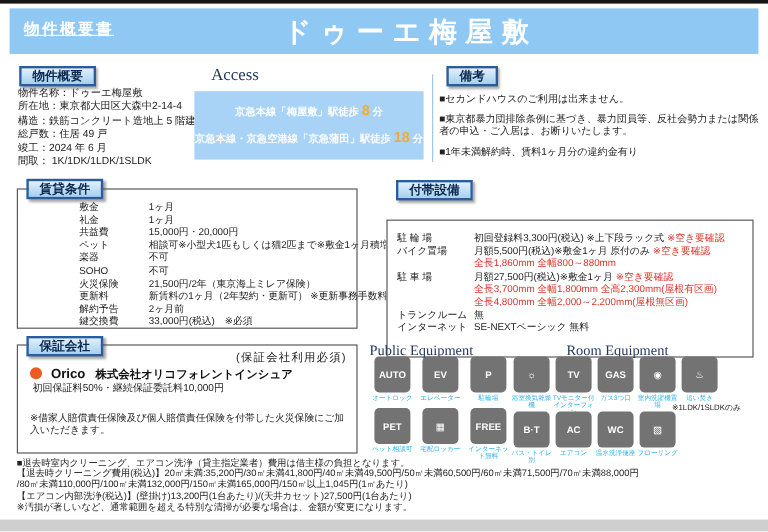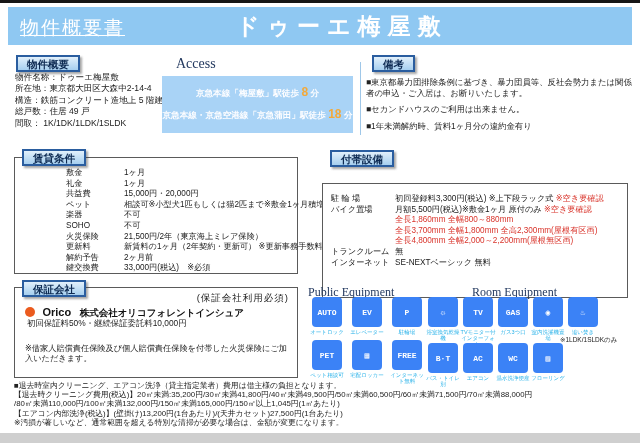--- a/index.html
+++ b/index.html
@@ -3,21 +3,21 @@
 <meta charset="utf-8">
 <style>
   * { margin:0; padding:0; box-sizing:border-box; }
   html,body { background:#e9e9e9; }
   body { font-family:"Liberation Sans","DejaVu Sans",sans-serif; }
   .page { position:relative; width:640px; height:443px; background:#ffffff; overflow:hidden; }
   .top-strip { position:absolute; left:0; top:0; width:640px; height:3px; background:#161616; }
   .bottom-strip { position:absolute; left:0; top:433px; width:640px; height:10px; background:#cfcfcf; }
 
   .header-bar { position:absolute; left:8px; top:7px; width:624px; height:38px; background:#8fc8f2; }
-  .doc-label { position:absolute; left:12px; top:8px; font-size:19px; font-weight:normal; color:#ffffff; text-decoration:underline; letter-spacing:2px; }
+  .doc-label { position:absolute; left:12px; top:8px; font-size:13px; font-weight:bold; color:#ffffff; text-decoration:underline; letter-spacing:2px; }
   .main-title { position:absolute; left:228px; top:4px; font-size:23px; font-weight:bold; color:#ffffff; letter-spacing:7px; }
 
   .chip { position:absolute; display:inline-block; background:linear-gradient(#e2f0fb,#a6cfef); border:2px solid #2a5d9f; padding:0 9px; height:17px; line-height:14px; font-weight:bold; font-size:10.5px; color:#0d2a52; box-shadow:2px 2px 2px rgba(60,60,60,.45); z-index:3; white-space:nowrap; }
 
   .overview-lines { position:absolute; left:15px; top:72px; width:150px; font-size:8.6px; line-height:11.4px; color:#222; white-space:nowrap; }
 
   .serif-title { position:absolute; font-family:"Liberation Serif","DejaVu Serif",serif; color:#23395f; }
   .access-title { left:176px; top:56px; font-size:14px; }
   .access-box { position:absolute; left:162px; top:76px; width:191px; height:57px; background:#a9d3f6; }
   .access-line { position:absolute; width:100%; text-align:center; color:#fdfdff; font-weight:bold; font-size:8.6px; white-space:nowrap; }
@@ -45,21 +45,21 @@
   .guar-required { position:absolute; right:8px; top:4px; font-size:9.5px; color:#222; letter-spacing:1px; }
   .guar-brand-line { position:absolute; left:10px; top:14px; white-space:nowrap; }
   .orico-dot { display:inline-block; width:10px; height:10px; border-radius:50%; background:#eb5b1e; vertical-align:-1px; margin-right:3px; }
   .orico-name { font-size:11px; font-weight:bold; color:#111; margin-right:4px; }
   .guar-company { font-size:9.5px; font-weight:bold; color:#111; }
   .guar-fee { position:absolute; left:12px; top:30px; font-size:8.4px; color:#222; }
   .guar-note { position:absolute; left:10px; top:56px; width:262px; font-size:8.2px; line-height:10px; color:#222; }
 
   .pub-title { left:308px; top:285px; font-size:12px; }
   .room-title { left:424px; top:285px; font-size:12px;margin-left:48px; }
-  .tile { position:absolute; width:30px; height:30px; background:#3b82f6; border-radius:4px; color:#ffffff; display:flex; align-items:center; justify-content:center; font-weight:bold; font-size:8px; letter-spacing:0;font-family:Liberation Mono, monospace; }
+  .tile { position:absolute; width:30px; height:30px; background:#737373; border-radius:4px; color:#ffffff; display:flex; align-items:center; justify-content:center; font-weight:bold; font-size:8px; letter-spacing:0; }
   .tile-label { position:absolute; width:38px; margin-left:-4px; text-align:center; font-size:5.5px; line-height:6px; color:#29b2e9; }
   .room-note { position:absolute; left:560px; top:336px; font-size:6.5px; color:#222; white-space:nowrap; }
 
   .footer-lines { position:absolute; left:14px; top:381px; width:620px; font-size:7.8px; line-height:9.2px; color:#222; }
   .footer-lines > div { white-space:nowrap; }
 </style>
 </head>
 <body>
 
 <div class="page">
@@ -70,39 +70,40 @@
     <span class="main-title">ドゥーエ梅屋敷</span>
   </div>
 
   <span class="chip" style="left:16px; top:55px;">物件概要</span>
   <div class="overview-lines">
 
   <div>物件名称：ドゥーエ梅屋敷</div>
       <div>所在地：東京都大田区大森中2-14-4</div>
       <div>構造：鉄筋コンクリート造地上 5 階建</div>
       <div>総戸数：住居 49 戸</div>
+      <div>竣工：2024 年 6 月</div>
       <div>間取： 1K/1DK/1LDK/1SLDK</div>
     </div>
 
   <span class="serif-title access-title">Access</span>
   <div class="access-box">
     <div class="access-line access-line1">
       <span>京急本線「梅屋敷」駅徒歩 </span><span class="num">8</span><span> 分</span>
     </div>
     <div class="access-line access-line2">
       <span>京急本線・京急空港線「京急蒲田」駅徒歩 </span><span class="num">18</span><span> 分</span>
     </div>
   </div>
   <div class="v-divider"></div>
 
   <span class="chip" style="left:372px; top:55px;">備考</span>
   <div class="remarks-items">
 
-  <div>■東京都暴力団排除条例に基づき、暴力団員等、反社会勢力または関係者の申込・ご入居は、お断りいたします。</div>
-      <div>■セカンドハウスのご利用は出来ません。</div>
+  <div>■セカンドハウスのご利用は出来ません。</div>
+      <div>■東京都暴力団排除条例に基づき、暴力団員等、反社会勢力または関係者の申込・ご入居は、お断りいたします。</div>
       <div>■1年未満解約時、賃料1ヶ月分の違約金有り</div>
     </div>
 
   <span class="chip" style="left:22px; top:149px;">賃貸条件</span>
   <div class="box lease-box">
     <div class="lease-rows">
 
         <div class="row">
           <span class="l">敷金</span>
           <span class="v">1ヶ月</span>
@@ -167,20 +168,24 @@
         <div class="row">
           <span class="l">バイク置場</span>
           <span class="v"><span>月額5,500円(税込)※敷金1ヶ月 原付のみ </span><span class="red">※空き要確認</span></span>
         </div>
 
         <div class="row">
           <span class="l"></span>
           <span class="v"><span></span><span class="red">全長1,860mm 全幅800～880mm</span></span>
         </div>
 
+        <div class="row">
+          <span class="l">駐 車 場</span>
+          <span class="v"><span>月額27,500円(税込)※敷金1ヶ月 </span><span class="red">※空き要確認</span></span>
+        </div>
 
         <div class="row">
           <span class="l"></span>
           <span class="v"><span></span><span class="red">全長3,700mm 全幅1,800mm 全高2,300mm(屋根有区画)</span></span>
         </div>
 
         <div class="row">
           <span class="l"></span>
           <span class="v"><span></span><span class="red">全長4,800mm 全幅2,000～2,200mm(屋根無区画)</span></span>
         </div>

